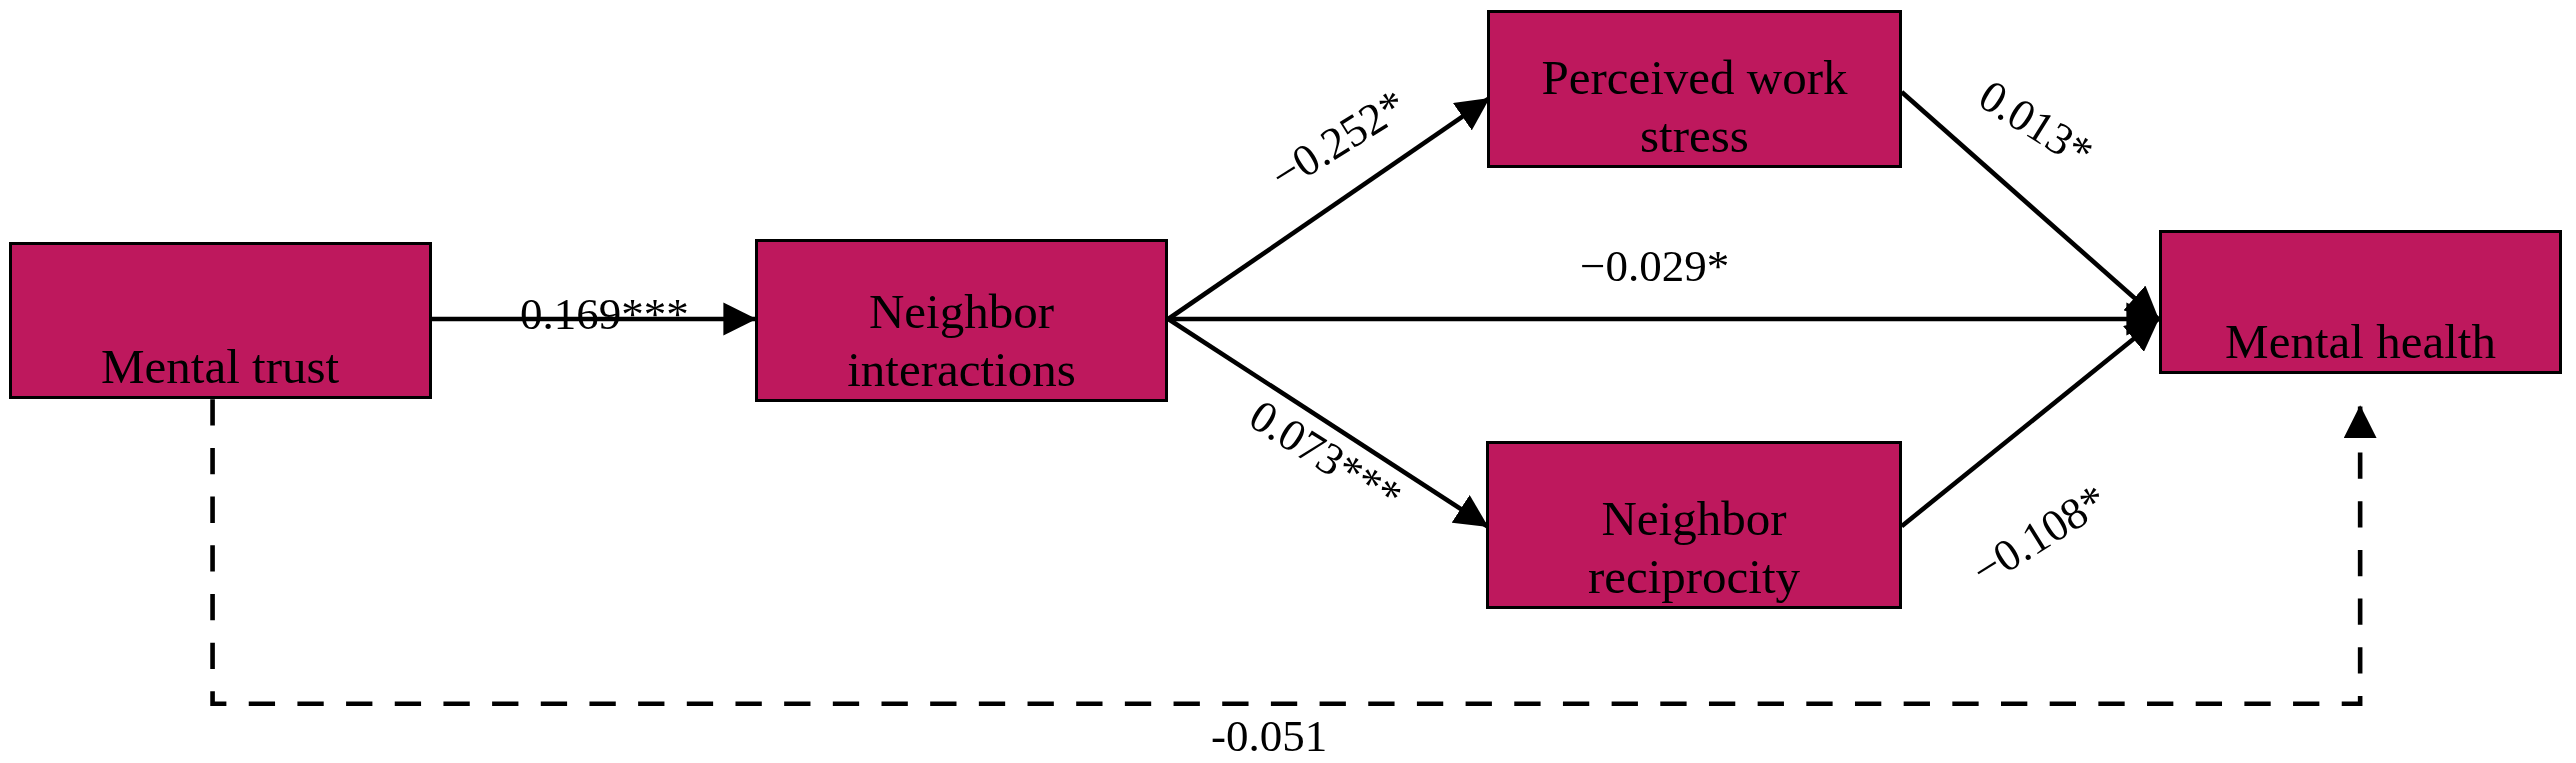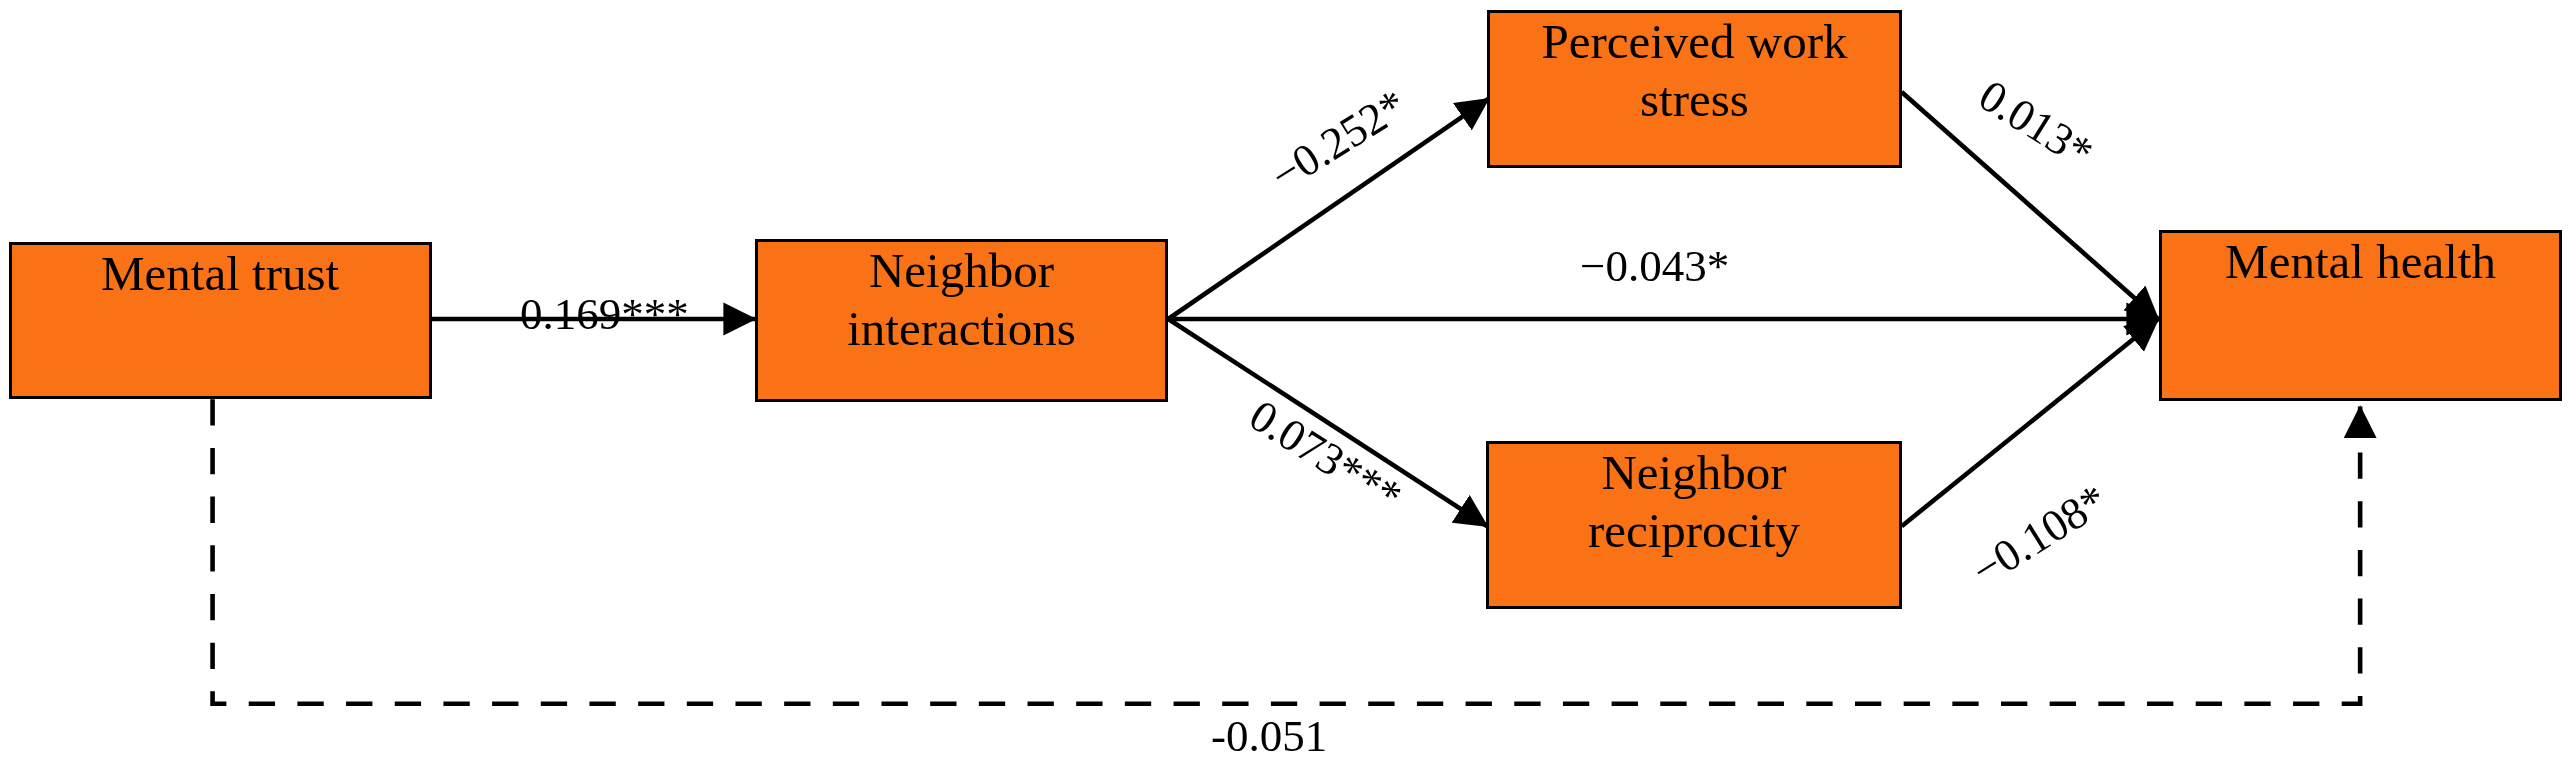--- a/index.html
+++ b/index.html
@@ -23,23 +23,23 @@
     left: 0;
     top: 0;
     width: 2576px;
     height: 763px;
     display: block;
   }
   .node-box {
     position: absolute;
     box-sizing: border-box;
     border: 3.3px solid #000000;
-    background: #f97316;
+    background: #be185d;
     display: flex;
-    align-items: flex-start;
+    align-items: flex-end;
     justify-content: center;
     text-align: center;
     line-height: 1.18;
     color: #000000;
     font-size: 49px;
     font-family: "Liberation Serif", "DejaVu Serif", serif;
     font-weight: normal;
     white-space: pre-line;
     padding: 0 6.6px;
   }
@@ -95,29 +95,29 @@
   <div class="node-box" style="left:1487px; top:10px; width:415px; height:158px;">
     <span>Perceived work
 stress</span>
   </div>
 
   <div class="node-box" style="left:1486px; top:441px; width:416px; height:168px;">
     <span>Neighbor
 reciprocity</span>
   </div>
 
-  <div class="node-box" style="left:2159px; top:230px; width:403px; height:171px;">
+  <div class="node-box" style="left:2159px; top:230px; width:403px; height:144px;">
     <span>Mental health</span>
   </div>
 
   <div class="edge-label" style="left:520px; top:244px; transform:rotate(0deg);margin-top:48px;">0.169***</div>
 
   <div class="edge-label" style="left:1264px; top:118px; transform:rotate(-32deg);">−0.252*</div>
 
-  <div class="edge-label" style="left:1580px; top:244px; transform:rotate(0deg);">−0.043*</div>
+  <div class="edge-label" style="left:1580px; top:244px; transform:rotate(0deg);">−0.029*</div>
 
   <div class="edge-label" style="left:1241px; top:434px; transform:rotate(32deg);">0.073***</div>
 
   <div class="edge-label" style="left:1974px; top:102px; transform:rotate(32deg);">0.013*</div>
 
   <div class="edge-label" style="left:1965px; top:513px; transform:rotate(-32deg);">−0.108*</div>
 
   <div class="edge-label" style="left:1211px; top:714px; transform:rotate(0deg);">-0.051</div>
 
 </div>

